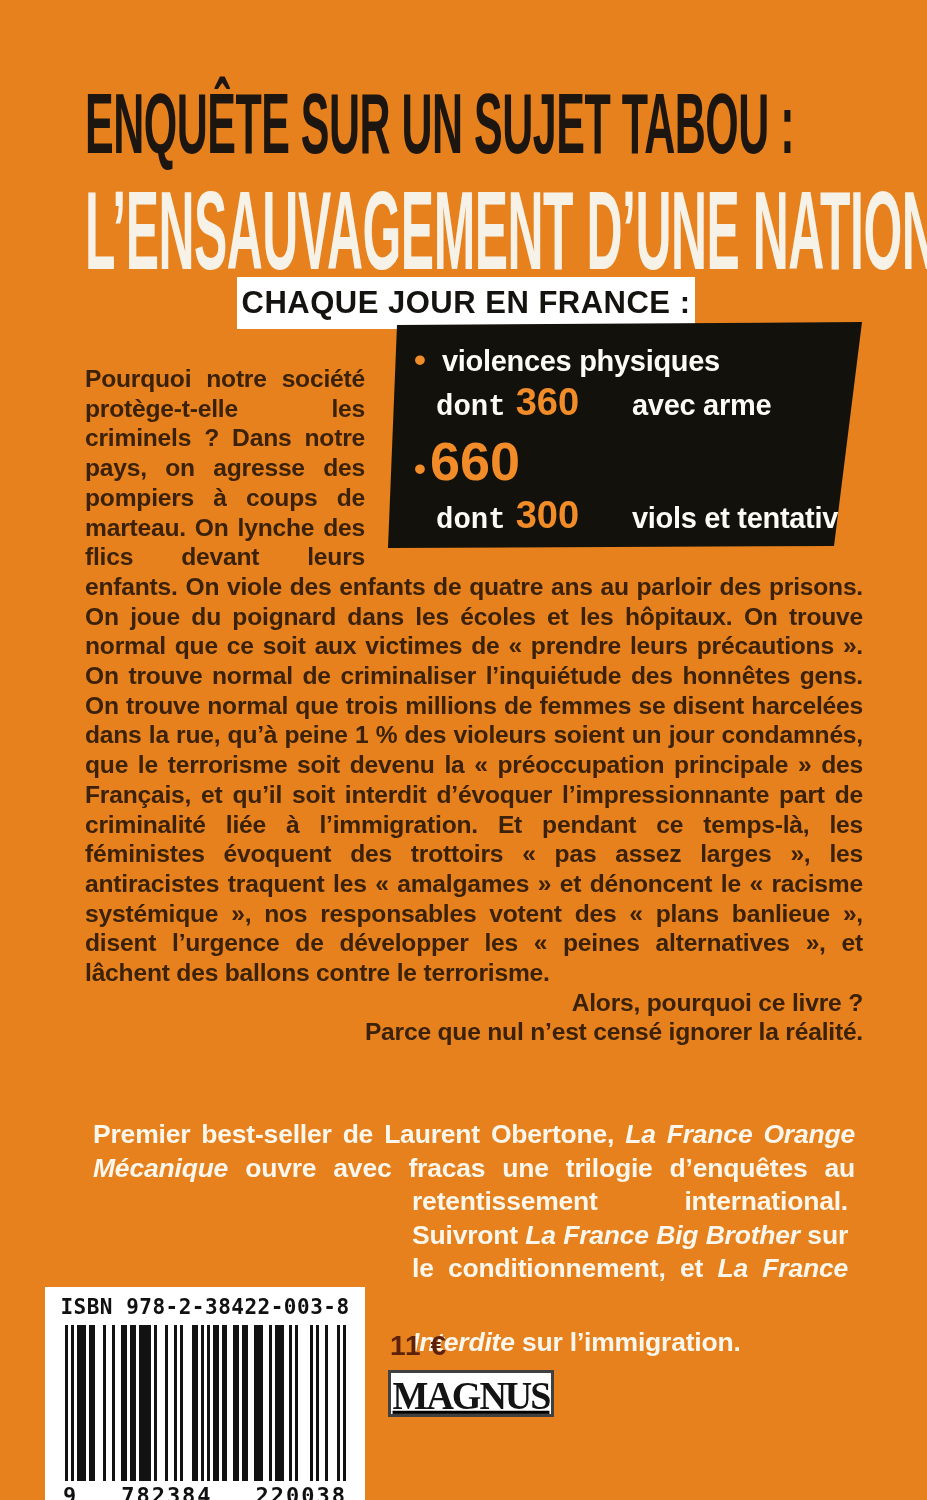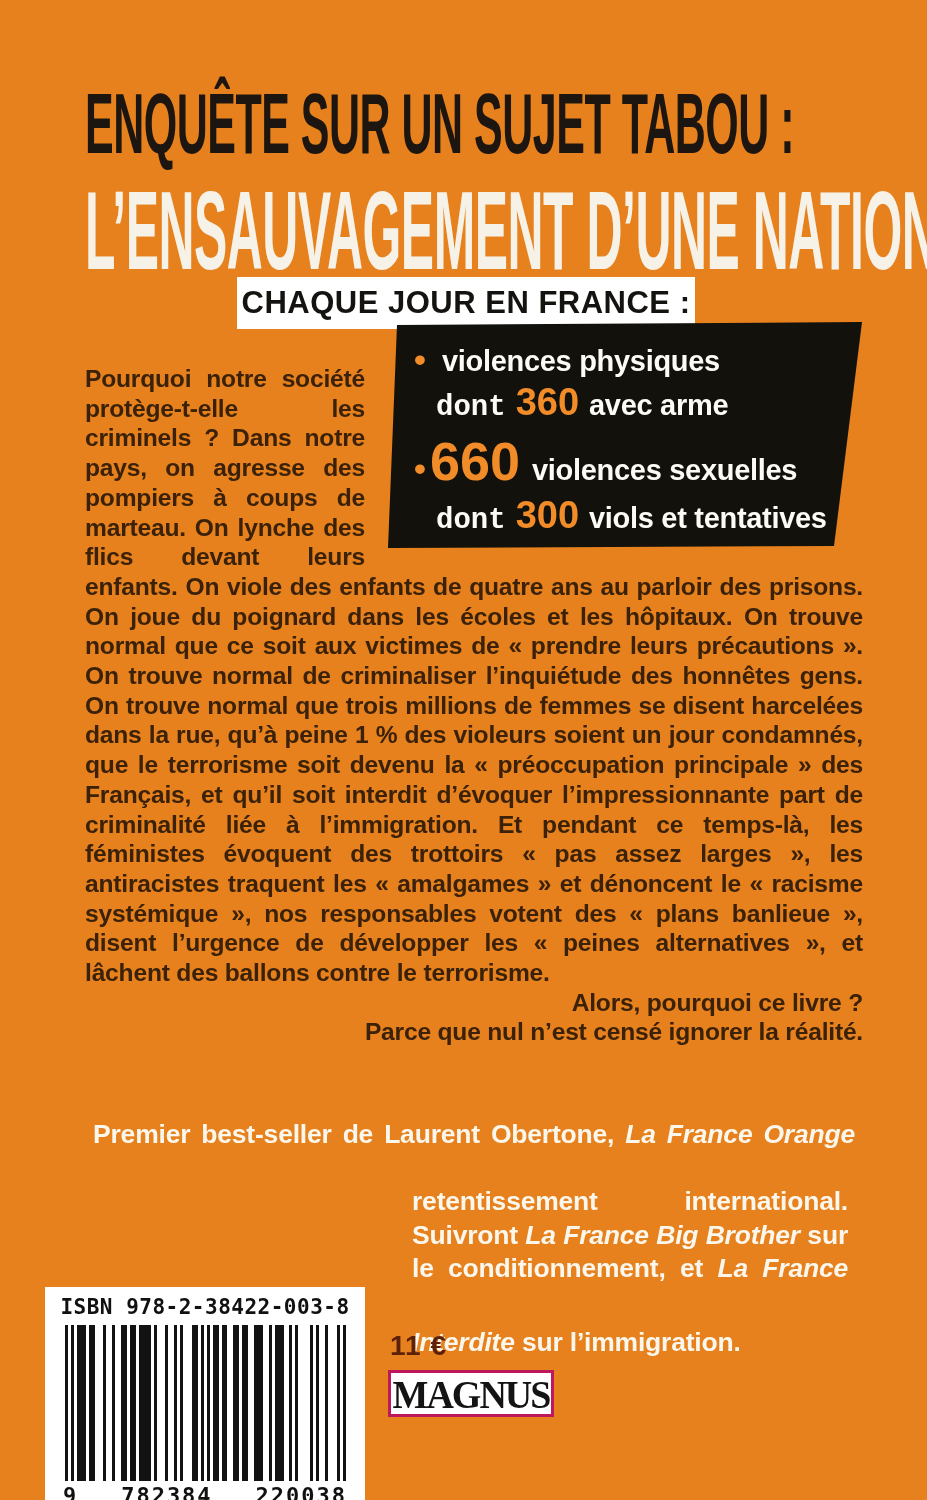--- a/index.html
+++ b/index.html
@@ -31,21 +31,21 @@
     clip-path:polygon(17px 7px,482px 4px,454px 228px,8px 230px);
   }
   .stats-inner{position:absolute;left:34px;top:22px;}
   .stat-line{display:flex;align-items:baseline;white-space:nowrap;}
   .stat-bullet{font-size:34px;font-weight:700;color:#F28C28;margin-right:4px;}
   .stat-num-big{font-size:54px;font-weight:700;color:#F28C28;letter-spacing:0;}
   .stat-label{font-size:29px;font-weight:700;color:#FDFBF6;margin-left:12px;letter-spacing:-.3px;}
   .stat-subline{display:flex;align-items:baseline;white-space:nowrap;margin:2px 0 6px 22px;}
   .stat-sub-prefix{font-size:29px;font-weight:700;color:#FDFBF6;font-family:Liberation Mono, monospace;}
   .stat-num-mid{font-size:38px;font-weight:700;color:#F28C28;margin:0 10px;}
-  .stat-sub-label{font-size:29px;font-weight:700;color:#FDFBF6;letter-spacing:-.3px;}
+  .stat-sub-label{font-size:29px;font-weight:700;color:#FDFBF6;letter-spacing:-.3px;margin-left:43px;}
   
   .body-text{
     position:absolute;left:85px;top:364px;width:778px;
     color:#3A2108;font-size:24.6px;line-height:29.7px;font-weight:700;
     letter-spacing:-.2px;text-align:justify;
   }
   .stats-spacer{float:right;width:498px;height:198px;}
   .body-line{text-align:right;}
   
   .pub-left{
@@ -80,22 +80,22 @@
     font-weight:700;font-size:22px;color:#111;margin:2px 4px 0 4px;
     letter-spacing:2px;
   }
   
   .price{
     position:absolute;left:390px;top:1330px;
     font-size:28px;font-weight:700;color:#5C2108;letter-spacing:1px;white-space:nowrap;
   }
   .magnus-box{
     position:absolute;left:388px;top:1370px;width:166px;height:47px;
-    background:#FFFFFF;border:3px solid #be185d;box-sizing:border-box;
-    display:flex;align-items:center;justify-content:center;
+    background:#FFFFFF;border:3px solid #404040;box-sizing:border-box;
+    display:flex;align-items:flex-start;justify-content:center;text-decoration:underline;
   }
   .magnus-text{
     font-family:"Liberation Serif",serif;font-weight:700;font-size:38px;
     color:#141414;letter-spacing:-2px;transform:scaleY(1.05);white-space:nowrap;
   }
 </style>
 </head>
 <body>
 
 <div class="cover">
@@ -118,40 +118,40 @@
       </div>
       <div class="stat-subline">
         <span class="stat-sub-prefix">dont</span>
         <span class="stat-num-mid">360</span>
         <span class="stat-sub-label">avec arme</span>
       </div>
 
       <div class="stat-line">
         <span class="stat-bullet">•</span>
         <span class="stat-num-big">660</span>
-        <span class="stat-label">violences sexuelles</span>
       </div>
       <div class="stat-subline">
         <span class="stat-sub-prefix">dont</span>
         <span class="stat-num-mid">300</span>
         <span class="stat-sub-label">viols et tentatives</span>
       </div>
 
     </div>
   </div>
 
   <div class="body-text">
     <span class="stats-spacer"></span>
     <span>Pourquoi notre société protège-t-elle les criminels&nbsp;? Dans notre pays, on agresse des pompiers à coups de marteau. On lynche des flics devant leurs enfants. On viole des enfants de quatre ans au parloir des prisons. On joue du poignard dans les écoles et les hôpitaux. On trouve normal que ce soit aux victimes de «&nbsp;prendre leurs précautions&nbsp;». On trouve normal de criminaliser l’inquiétude des honnêtes gens. On trouve normal que trois millions de femmes se disent harcelées dans la rue, qu’à peine 1&nbsp;% des violeurs soient un jour condamnés, que le terrorisme soit devenu la «&nbsp;préoccupation principale&nbsp;» des Français, et qu’il soit interdit d’évoquer l’impressionnante part de criminalité liée à l’immigration. Et pendant ce temps-là, les féministes évoquent des trottoirs «&nbsp;pas assez larges&nbsp;», les antiracistes traquent les «&nbsp;amalgames&nbsp;» et dénoncent le «&nbsp;racisme systémique&nbsp;», nos responsables votent des «&nbsp;plans banlieue&nbsp;», disent l’urgence de développer les «&nbsp;peines alternatives&nbsp;», et lâchent des ballons contre le terrorisme.</span>
     <div class="body-line">Alors, pourquoi ce livre&nbsp;?</div>
     <div class="body-line">Parce que nul n’est censé ignorer la réalité.</div>
   </div>
 
   <div class="pub-left">
     <div class="pub-line-just"><span>Premier best-seller de Laurent Obertone, </span><i>La France Orange</i></div>
+    <div class="pub-line-just"><i>Mécanique</i><span> ouvre avec fracas une trilogie d’enquêtes au</span></div>
   </div>
 
   <div class="pub-right">
     <div class="pub-line-just"><span>retentissement international.</span></div>
     <div class="pub-line-just"><span>Suivront </span><i>La France Big Brother</i><span> sur</span></div>
     <div class="pub-line-just"><span>le conditionnement, et </span><i>La France</i></div>
     <div class="pub-line-last"><i>Interdite</i><span> sur l’immigration.</span></div>
   </div>
 
   <div class="barcode-box">

